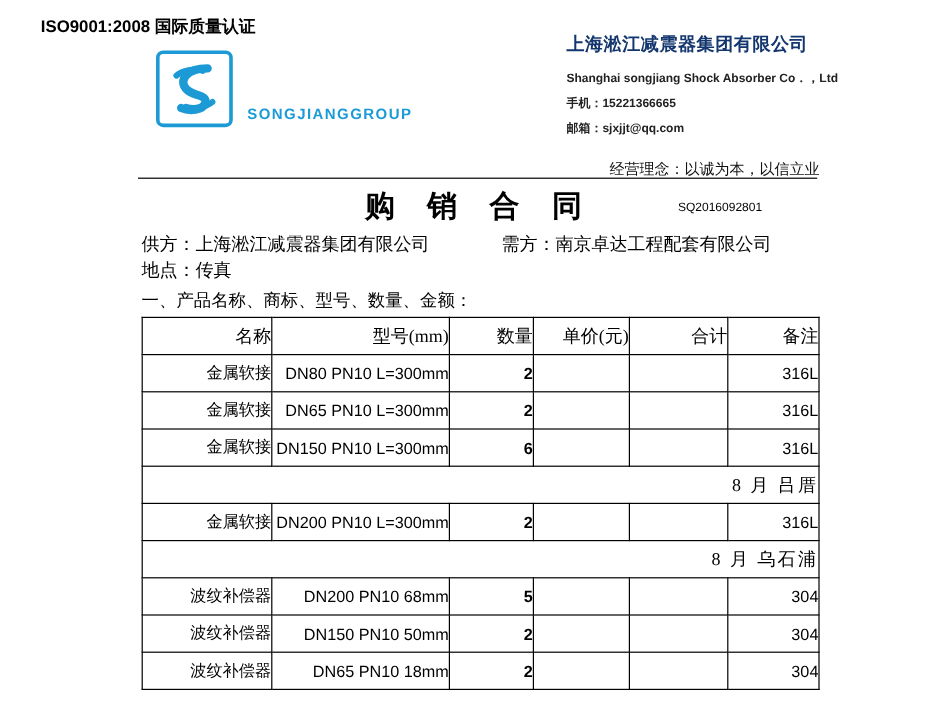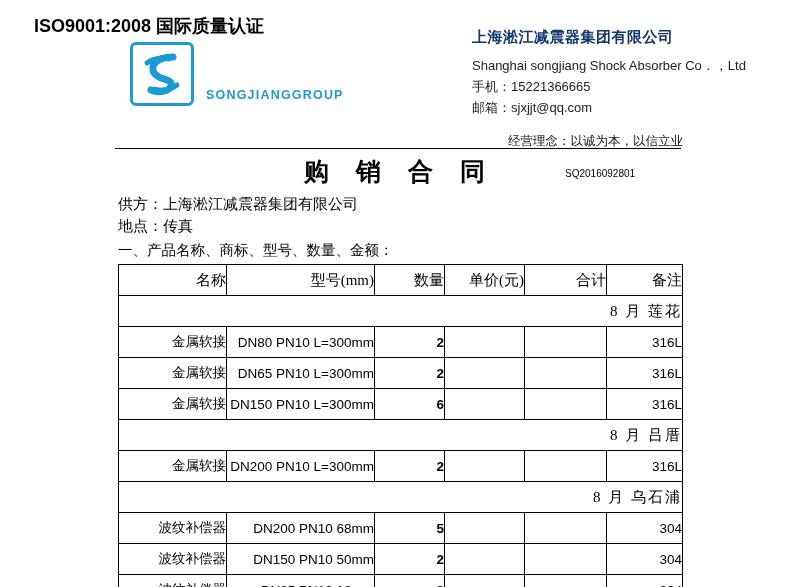--- a/index.html
+++ b/index.html
@@ -20,21 +20,21 @@
     width: 789px;
     height: 587px;
     padding: 0;
     box-sizing: border-box;
   }
   .iso-line {
     position: absolute;
     top: 14px;
     left: 34px;
     font-family: "Liberation Sans", sans-serif;
-    font-size: 18px;
+    font-size: 14px;
     font-weight: bold;
     letter-spacing: 0px;
     color: #000;
   }
 
   
   .logo-wrap {
     position: absolute;
     top: 40px;
     left: 128px;
@@ -91,23 +91,24 @@
   .company-name {
     font-family: "Liberation Sans", sans-serif;
     font-size: 15px;
     font-weight: bold;
     color: #13366e;
     letter-spacing: 0.5px;
     margin-bottom: 8px;
   }
   .company-line {
     font-family: "Liberation Sans", sans-serif;
-    font-size: 13px;
+    font-size: 10px;
     color: #222;
     line-height: 21px;
+    font-weight: bold;
   }
   .motto {
     position: absolute;
     top: 133px;
     left: 508px;
     font-family: "Liberation Serif", serif;
     font-size: 12.5px;
     color: #111;
   }
 
@@ -242,20 +243,21 @@
   <div class="motto">经营理念：以诚为本，以信立业</div>
 
   <div class="rule"></div>
 
   <div class="doc-title">购 销 合 同</div>
   <div class="contract-no">SQ2016092801</div>
 
   <div class="parties">
     <div class="parties-row">
       <div class="parties-left">供方：上海淞江减震器集团有限公司</div>
+      <div class="parties-right">需方：南京卓达工程配套有限公司</div>
     </div>
     <div class="parties-row">
       <div class="parties-right">地点：传真</div>
     </div>
   </div>
 
   <div class="section-label">一、产品名称、商标、型号、数量、金额：</div>
 
   <table class="goods">
     <colgroup>
@@ -270,23 +272,20 @@
       <tr>
         <th>名称</th>
         <th>型号(mm)</th>
         <th>数量</th>
         <th>单价(元)</th>
         <th>合计</th>
         <th>备注</th>
       </tr>
     </thead>
     <tbody id="table-body">
-        <tr class="group-row">
-          <td colspan="6"><span class="subhead-text">8 月  莲花</span></td>
-        </tr>
         <tr>
           <td class="name-cell">金属软接</td>
           <td class="model-cell">DN80 PN10 L=300mm</td>
           <td class="qty-cell">2</td>
           <td class="price-cell"></td>
           <td class="total-cell"></td>
           <td class="note-cell">316L</td>
         </tr>
         <tr>
           <td class="name-cell">金属软接</td>

